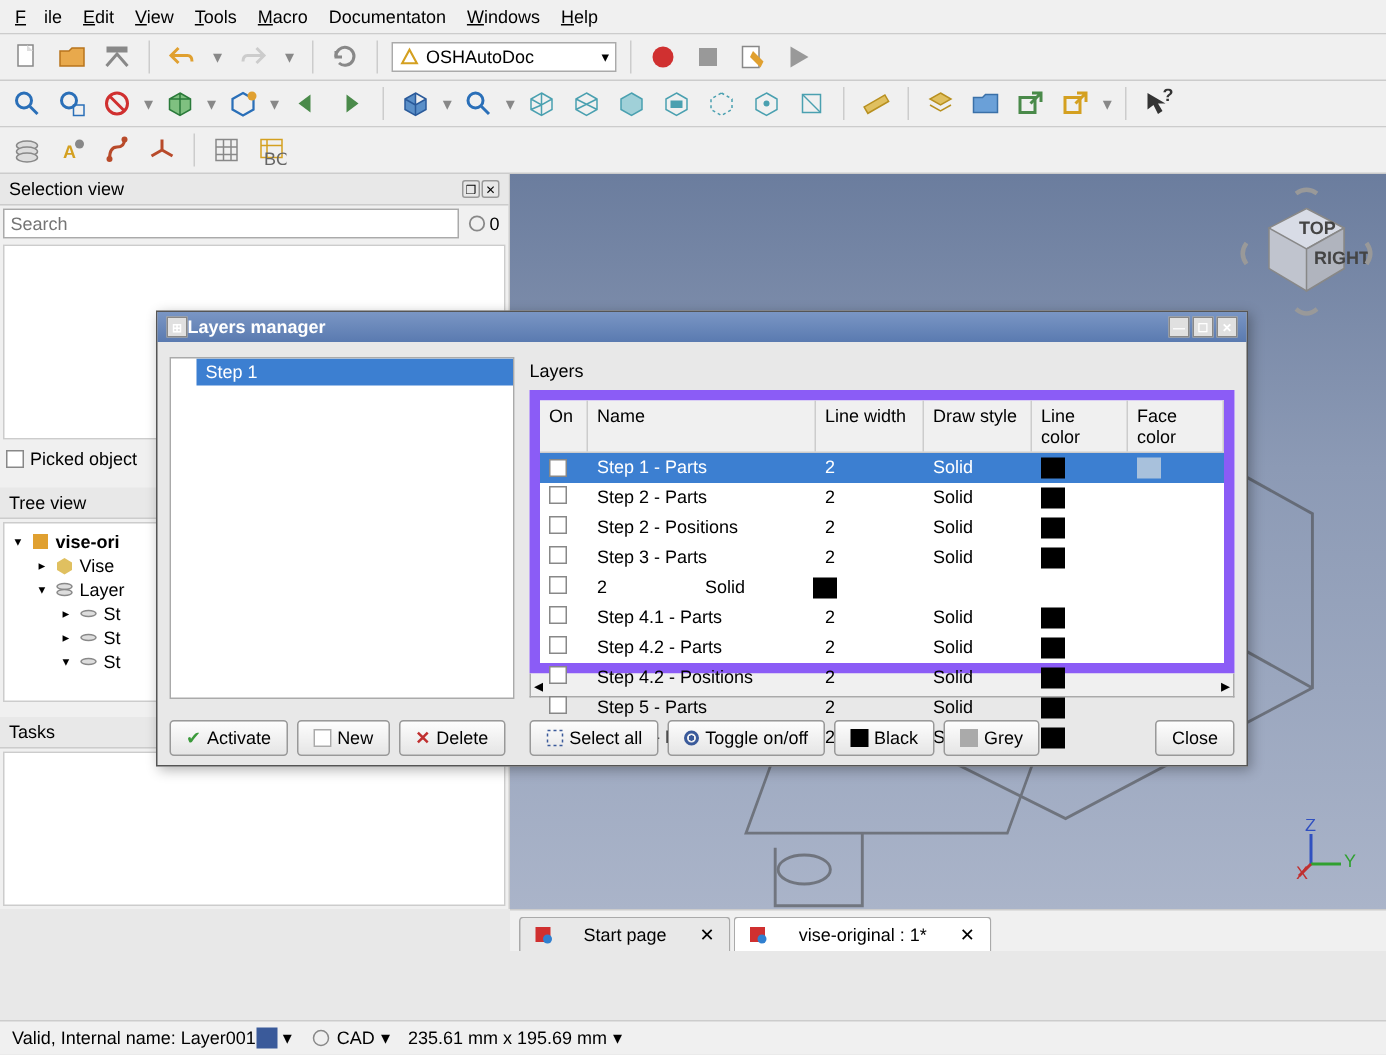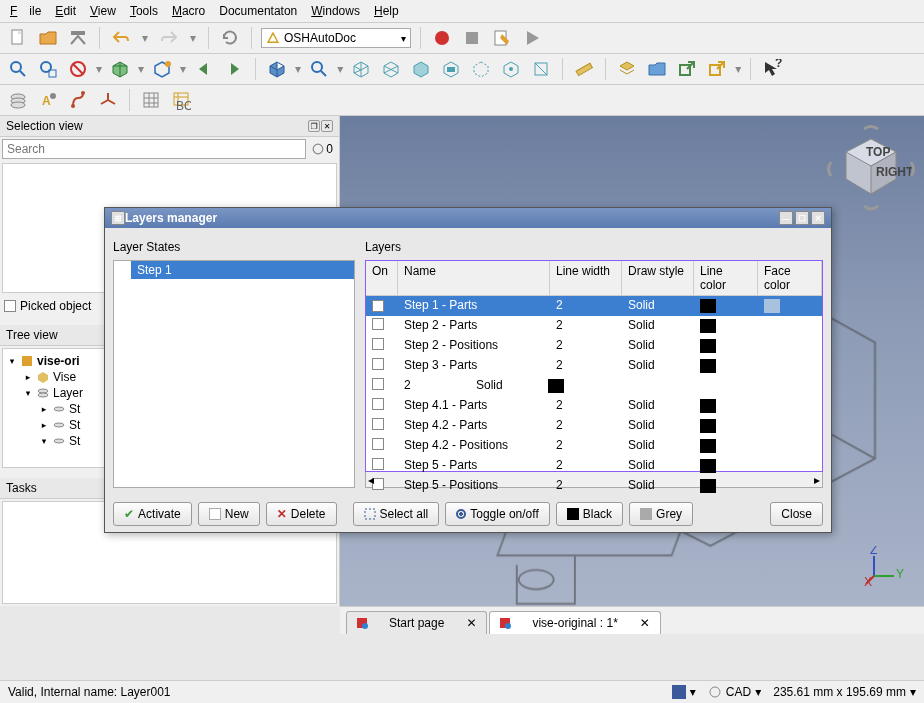--- a/index.html
+++ b/index.html
@@ -38,38 +38,38 @@
 .axis-indicator { position: absolute; bottom: 20px; right: 20px; width: 40px; height: 40px; }
 .part-outline { position: absolute; top: 120px; left: 80px; right: 20px; bottom: 20px; }
 
 
 .tabbar { background: #f0f0f0; border-top: 1px solid #ccc; padding: 4px 6px 0; display: flex; gap: 2px; margin-left: 340px; }
 .tab { border: 1px solid #aaa; border-bottom: none; padding: 4px 8px; background: #e8e8e8; border-radius: 3px 3px 0 0; display: flex; align-items: center; gap: 20px; }
 .tab.active { background: white; }
 .tab-close { font-size: 12px; cursor: pointer; padding: 0 2px; }
 
 
-.statusbar { position: absolute; bottom: 0; left: 0; right: 0; background: #f0f0f0; border-top: 1px solid #ccc; padding: 4px 8px; display: flex; justify-content: space-between; align-items: center; }
+.statusbar { position: absolute; bottom: 0; left: 0; right: 0; background: #f0f0f0; border-top: 1px solid #ccc; padding: 4px 8px; display: flex; align-items: center; }
 .status-right { display: flex; align-items: center; gap: 12px; }
 .status-item { display: flex; align-items: center; gap: 4px; }
 
 
 .dialog { position: absolute; left: 104px; top: 207px; width: 728px; background: #e8e8e8; border: 1px solid #555; box-shadow: 2px 2px 8px rgba(0,0,0,0.3); }
 .dialog-title { background: linear-gradient(to bottom, #7a96c4, #5a7ab0); color: white; padding: 3px 6px; display: flex; justify-content: space-between; align-items: center; font-weight: bold; text-align: center; }
 .dialog-title-text { flex: 1; text-align: left; }
 .dialog-title-btns { display: flex; gap: 2px; }
 .titlebtn { width: 14px; height: 14px; background: #e0e0e0; border: 1px solid #888; font-size: 8px; display: flex; align-items: center; justify-content: center; cursor: pointer; }
 .dialog-body { padding: 8px; display: flex; gap: 10px; }
 .dialog-left { width: 250px; }
 .dialog-right { flex: 1; }
 .dialog-label { font-weight: normal; padding: 4px 0; }
 .listbox { border: 1px solid #aaa; background: white; height: 228px; overflow: auto; margin-top: 2px; }
 .list-row { padding: 2px 6px; cursor: pointer; margin-left: 17px; }
 .list-row.selected { background: #3c7fd1; color: white; }
-.layers-table { border: 1px solid #8b5cf6; background: white; height: 212px; margin-top: 2px; }
+.layers-table { border: 7px solid #8b5cf6; background: white; height: 189px; margin-top: 2px; }
 .layers-header { display: flex; background: #f0f0f0; border-bottom: 1px solid #ccc; }
 .layers-header > div { padding: 3px 6px; border-right: 1px solid #ccc; }
 .col-on { width: 32px; }
 .col-name { width: 152px; }
 .col-lw { width: 72px; }
 .col-ds { width: 72px; }
 .col-lc { width: 64px; }
 .col-fc { width: 64px; flex:1; }
 .layer-row { display: flex; border-bottom: 1px solid transparent; }
 .layer-row > div { padding: 2px 6px; }
@@ -491,21 +491,20 @@
     <span class="titlebtn">⊞</span>
     <span class="dialog-title-text">Layers manager</span>
     <div class="dialog-title-btns">
       <span class="titlebtn">—</span>
       <span class="titlebtn">☐</span>
       <span class="titlebtn">✕</span>
     </div>
   </div>
   <div class="dialog-body">
     <div class="dialog-left">
-      <div class="dialog-label">Layer States</div>
       <div class="listbox">
         <div class="list-row selected">Step 1</div>
       </div>
     </div>
     <div class="dialog-right">
       <div class="dialog-label">Layers</div>
       <div class="layers-table">
         <div class="layers-header">
           <div class="col-on">On</div>
           <div class="col-name">Name</div>

